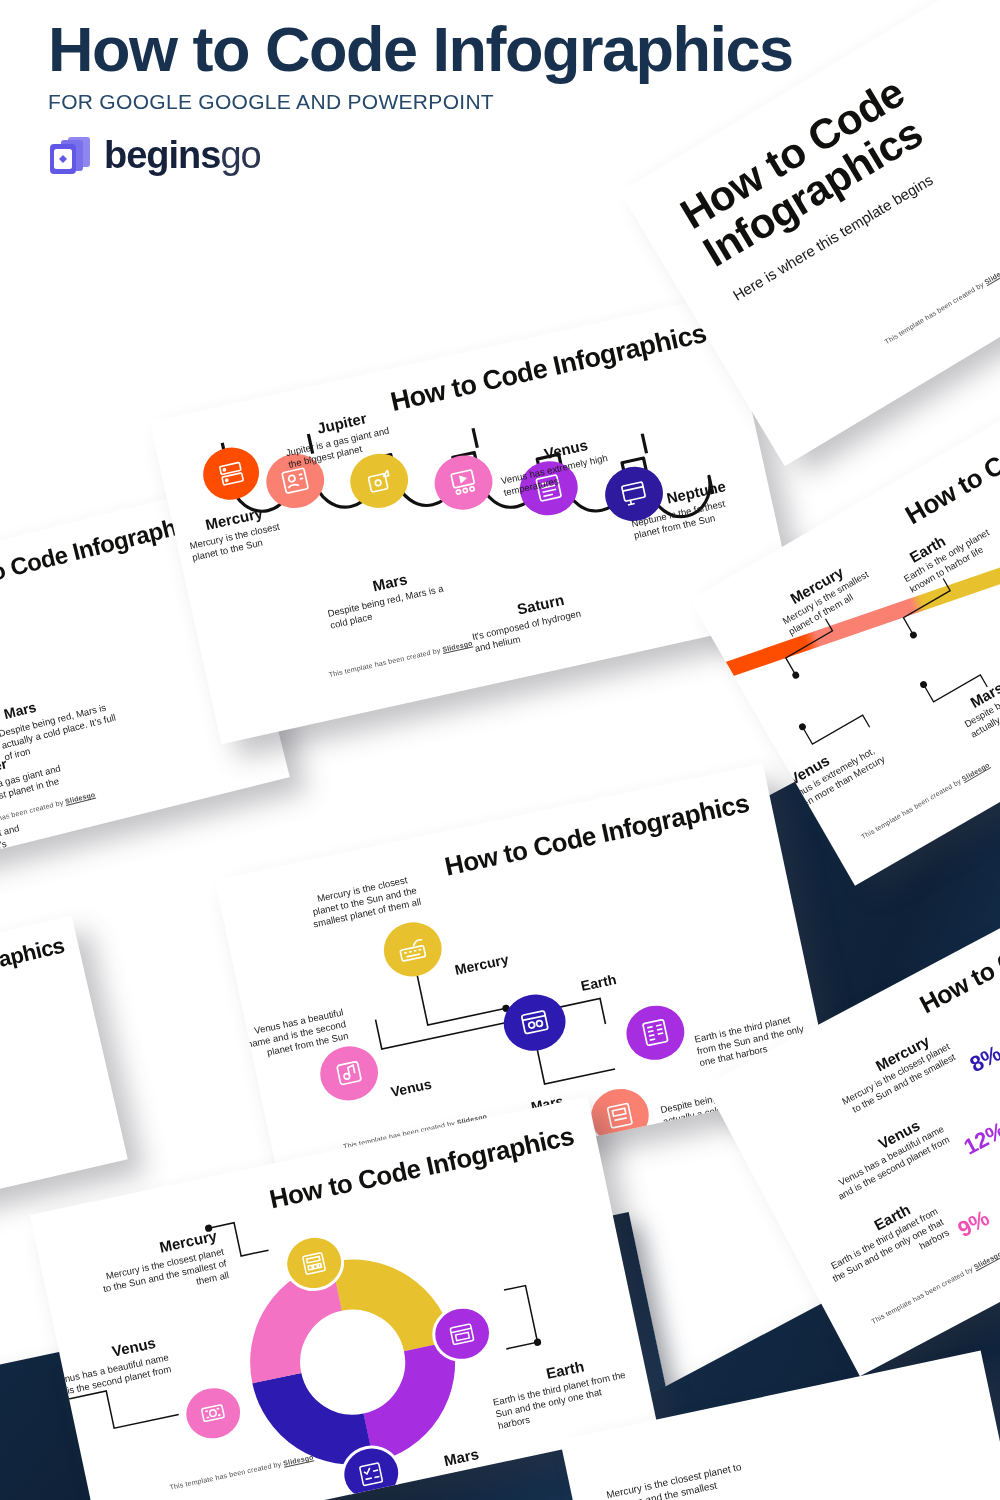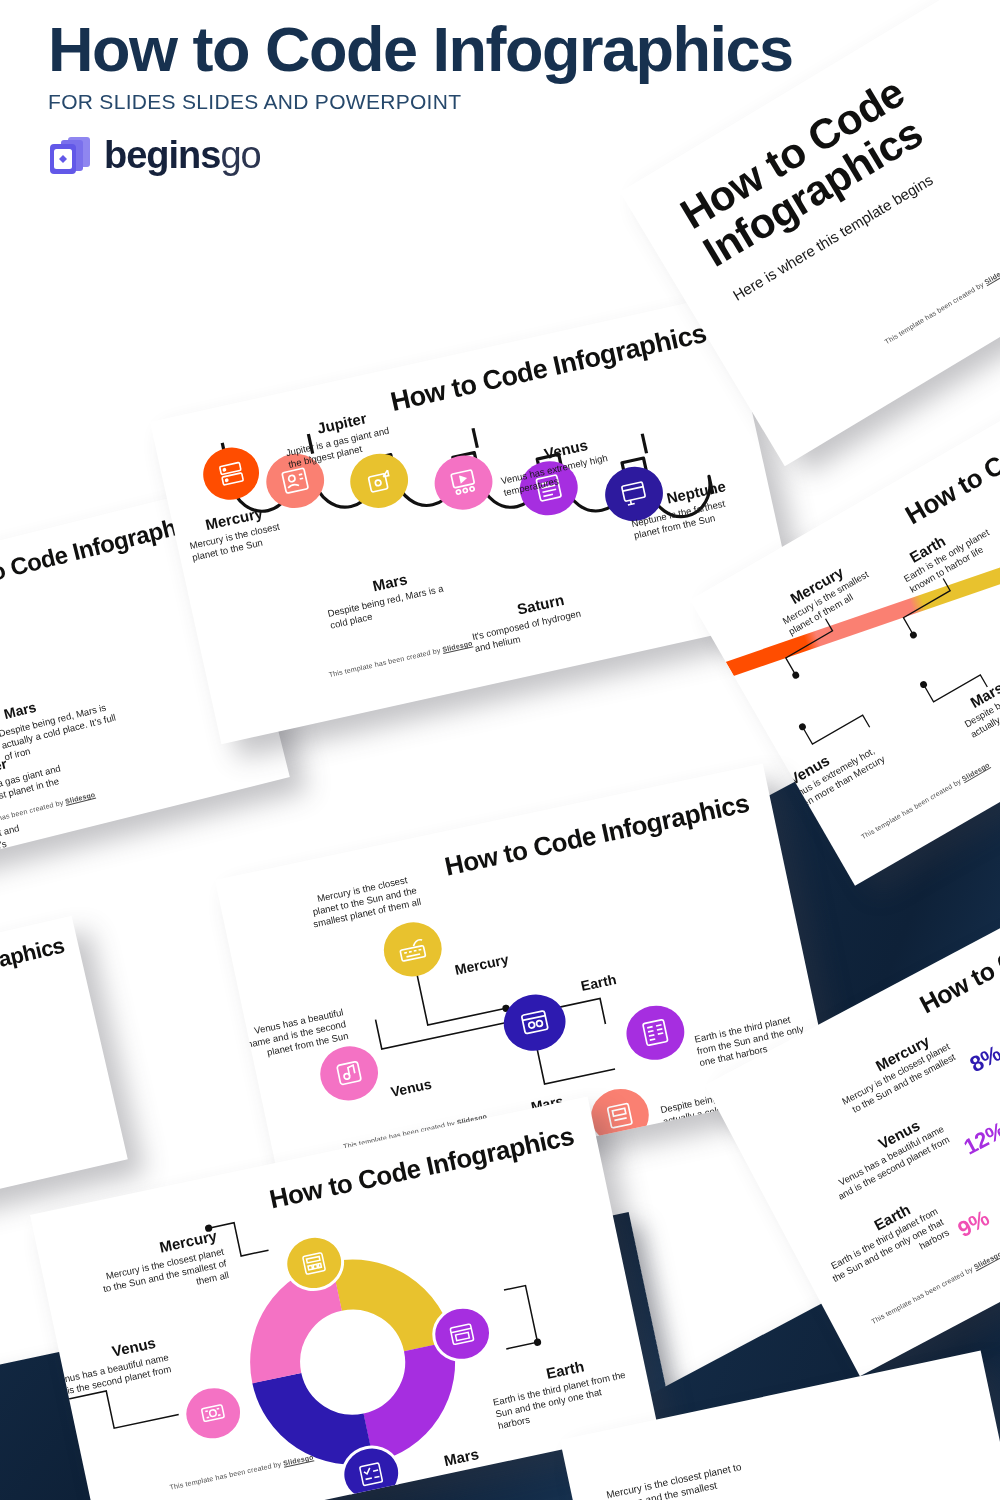--- a/index.html
+++ b/index.html
@@ -491,21 +491,21 @@
 
   <div class="slide" id="slideI">
 
     <div class="pdesc" style="left:34px; top:58px; width:140px; font-size:10px;">Mercury is the closest planet to the Sun and the smallest</div>
   </div>
 
 </div>
 
 <div class="header">
   <div class="main-title">How to Code Infographics</div>
-  <div class="sub-for">FOR SLIDES SLIDES AND POWERPOINT</div>
+  <div class="sub-for">FOR GOOGLE GOOGLE AND POWERPOINT</div>
   <div class="logo-row">
     <div class="logo-mark">
       <svg viewBox="0 0 46 42" width="46" height="42">
         <rect x="20" y="2" width="22" height="30" rx="3" fill="#8f86f0"></rect>
         <rect x="13" y="5" width="22" height="31" rx="3" fill="#7a70ec"></rect>
         <rect x="2" y="9" width="26" height="30" rx="4" fill="#6258e8"></rect>
         <rect x="6" y="14" width="18" height="20" rx="2.5" fill="#fff"></rect>
         <path d="M11 24 l4 -4 v8 z" fill="#6258e8"></path>
         <path d="M19 24 l-4 -4 v8 z" fill="#6258e8"></path>
       </svg>

